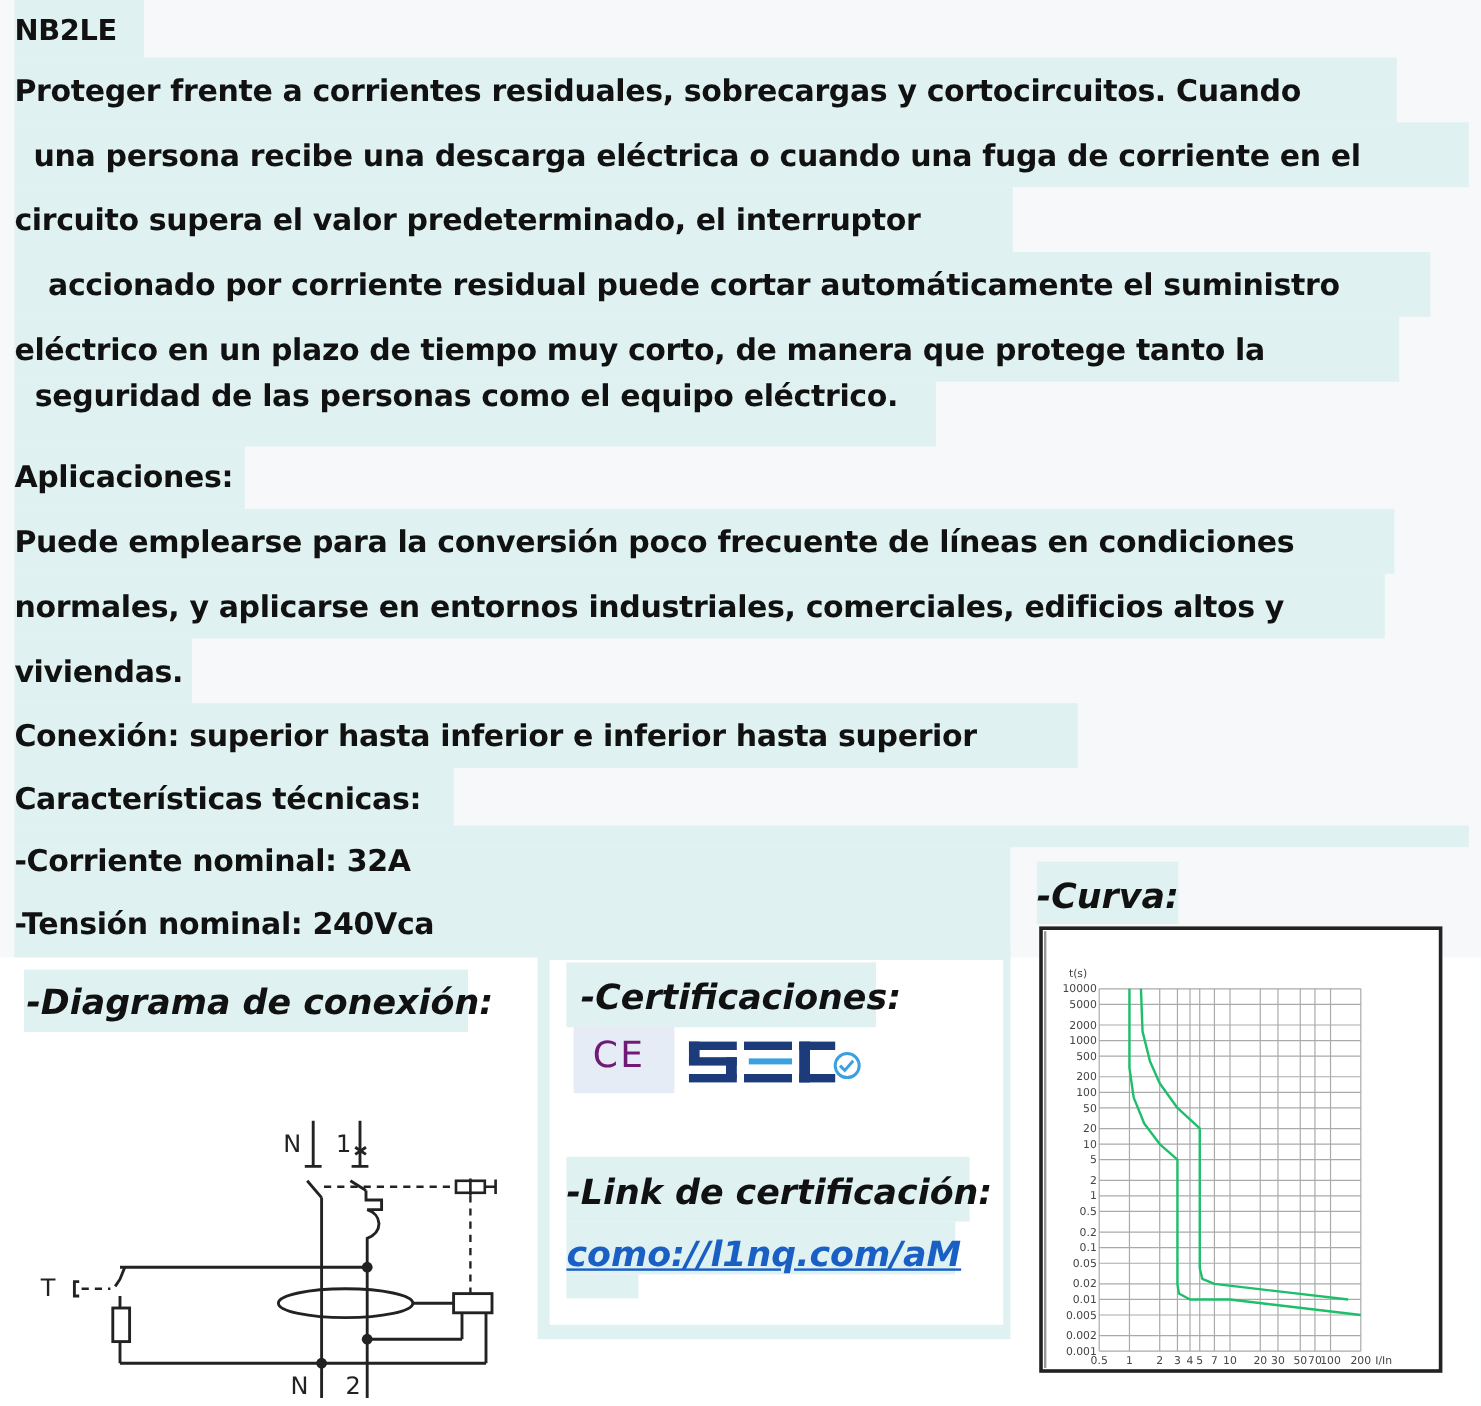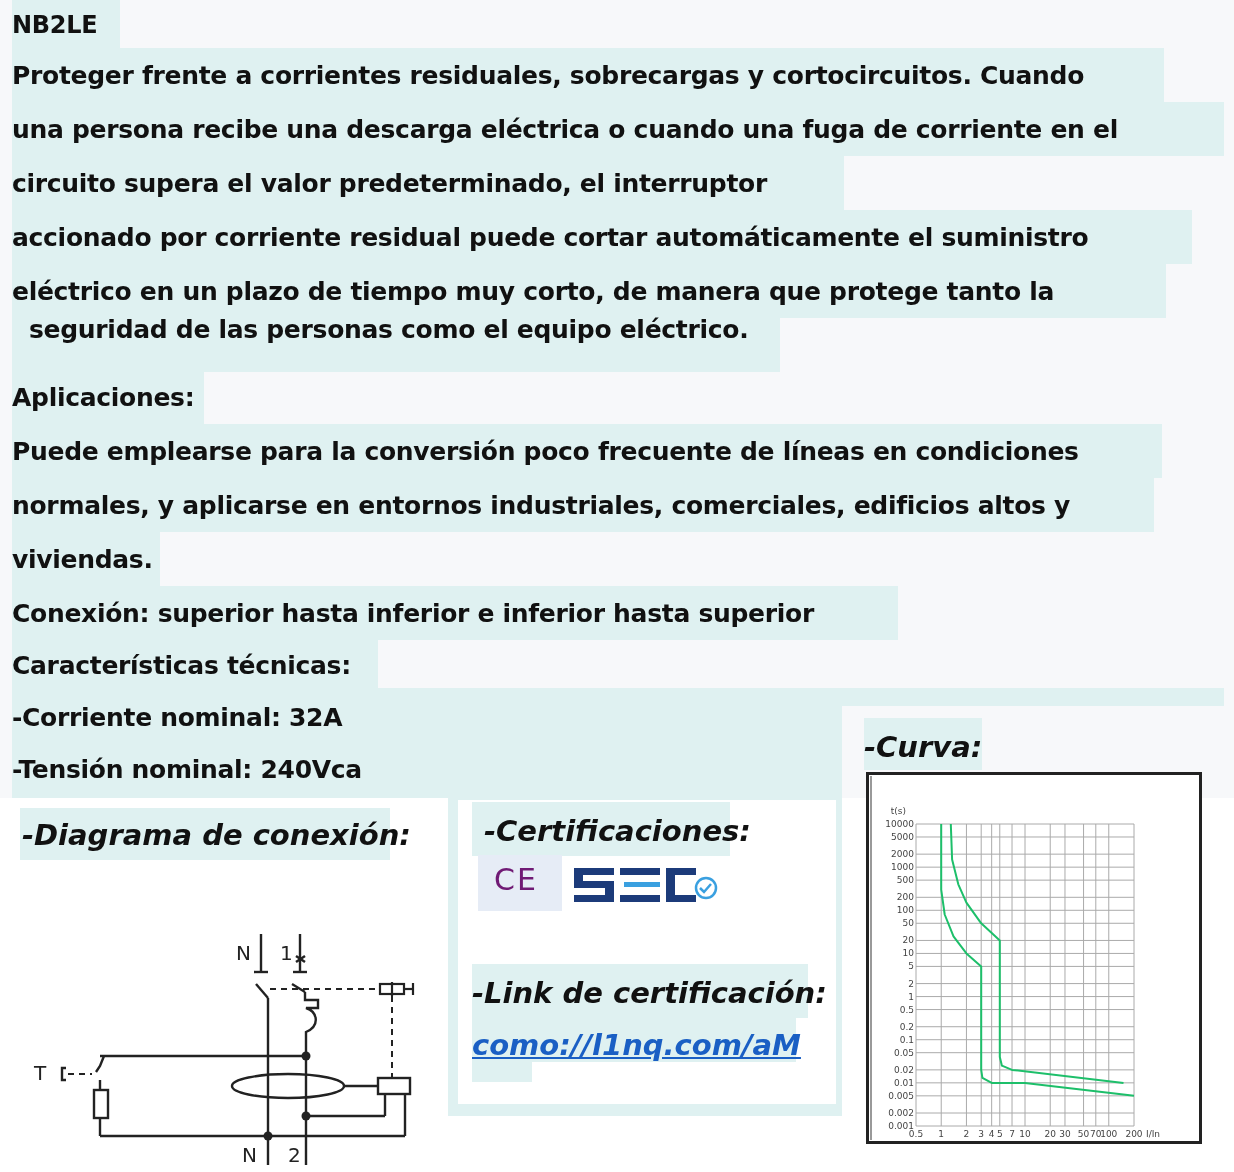--- a/index.html
+++ b/index.html
@@ -19,23 +19,23 @@
 <div class="line" style="top:0;font-size:24px;line-height:50px;">NB2LE</div>
 
 <div class="hl" style="left:12px;top:48px;width:1152px;height:54px;"></div>
 <div class="hl" style="left:12px;top:102px;width:1212px;height:54px;"></div>
 <div class="hl" style="left:12px;top:156px;width:832px;height:54px;"></div>
 <div class="hl" style="left:12px;top:210px;width:1180px;height:54px;"></div>
 <div class="hl" style="left:12px;top:264px;width:1154px;height:54px;"></div>
 <div class="hl" style="left:12px;top:318px;width:768px;height:54px;"></div>
 
 <div class="line" style="top:50px;">Proteger frente a corrientes residuales, sobrecargas y cortocircuitos. Cuando</div>
-<div class="line" style="top:104px;">una persona recibe una descarga eléctrica o cuando una fuga de corriente en el</div>
+<div class="line" style="top:104px;margin-left:16px;">una persona recibe una descarga eléctrica o cuando una fuga de corriente en el</div>
 <div class="line" style="top:158px;">circuito supera el valor predeterminado, el interruptor</div>
-<div class="line" style="top:212px;">accionado por corriente residual puede cortar automáticamente el suministro</div>
+<div class="line" style="top:212px;padding-left:28px;">accionado por corriente residual puede cortar automáticamente el suministro</div>
 <div class="line" style="top:266px;">eléctrico en un plazo de tiempo muy corto, de manera que protege tanto la</div>
 <div class="line" style="top:304px;margin-left:17px;">seguridad de las personas como el equipo eléctrico.</div>
 
 <div class="hl" style="left:12px;top:372px;width:192px;height:52px;"></div>
 <div class="line" style="top:372px;">Aplicaciones:</div>
 
 <div class="hl" style="left:12px;top:424px;width:1150px;height:54px;"></div>
 <div class="hl" style="left:12px;top:478px;width:1142px;height:54px;"></div>
 <div class="hl" style="left:12px;top:532px;width:148px;height:54px;"></div>
 <div class="line" style="top:426px;">Puede emplearse para la conversión poco frecuente de líneas en condiciones</div>

